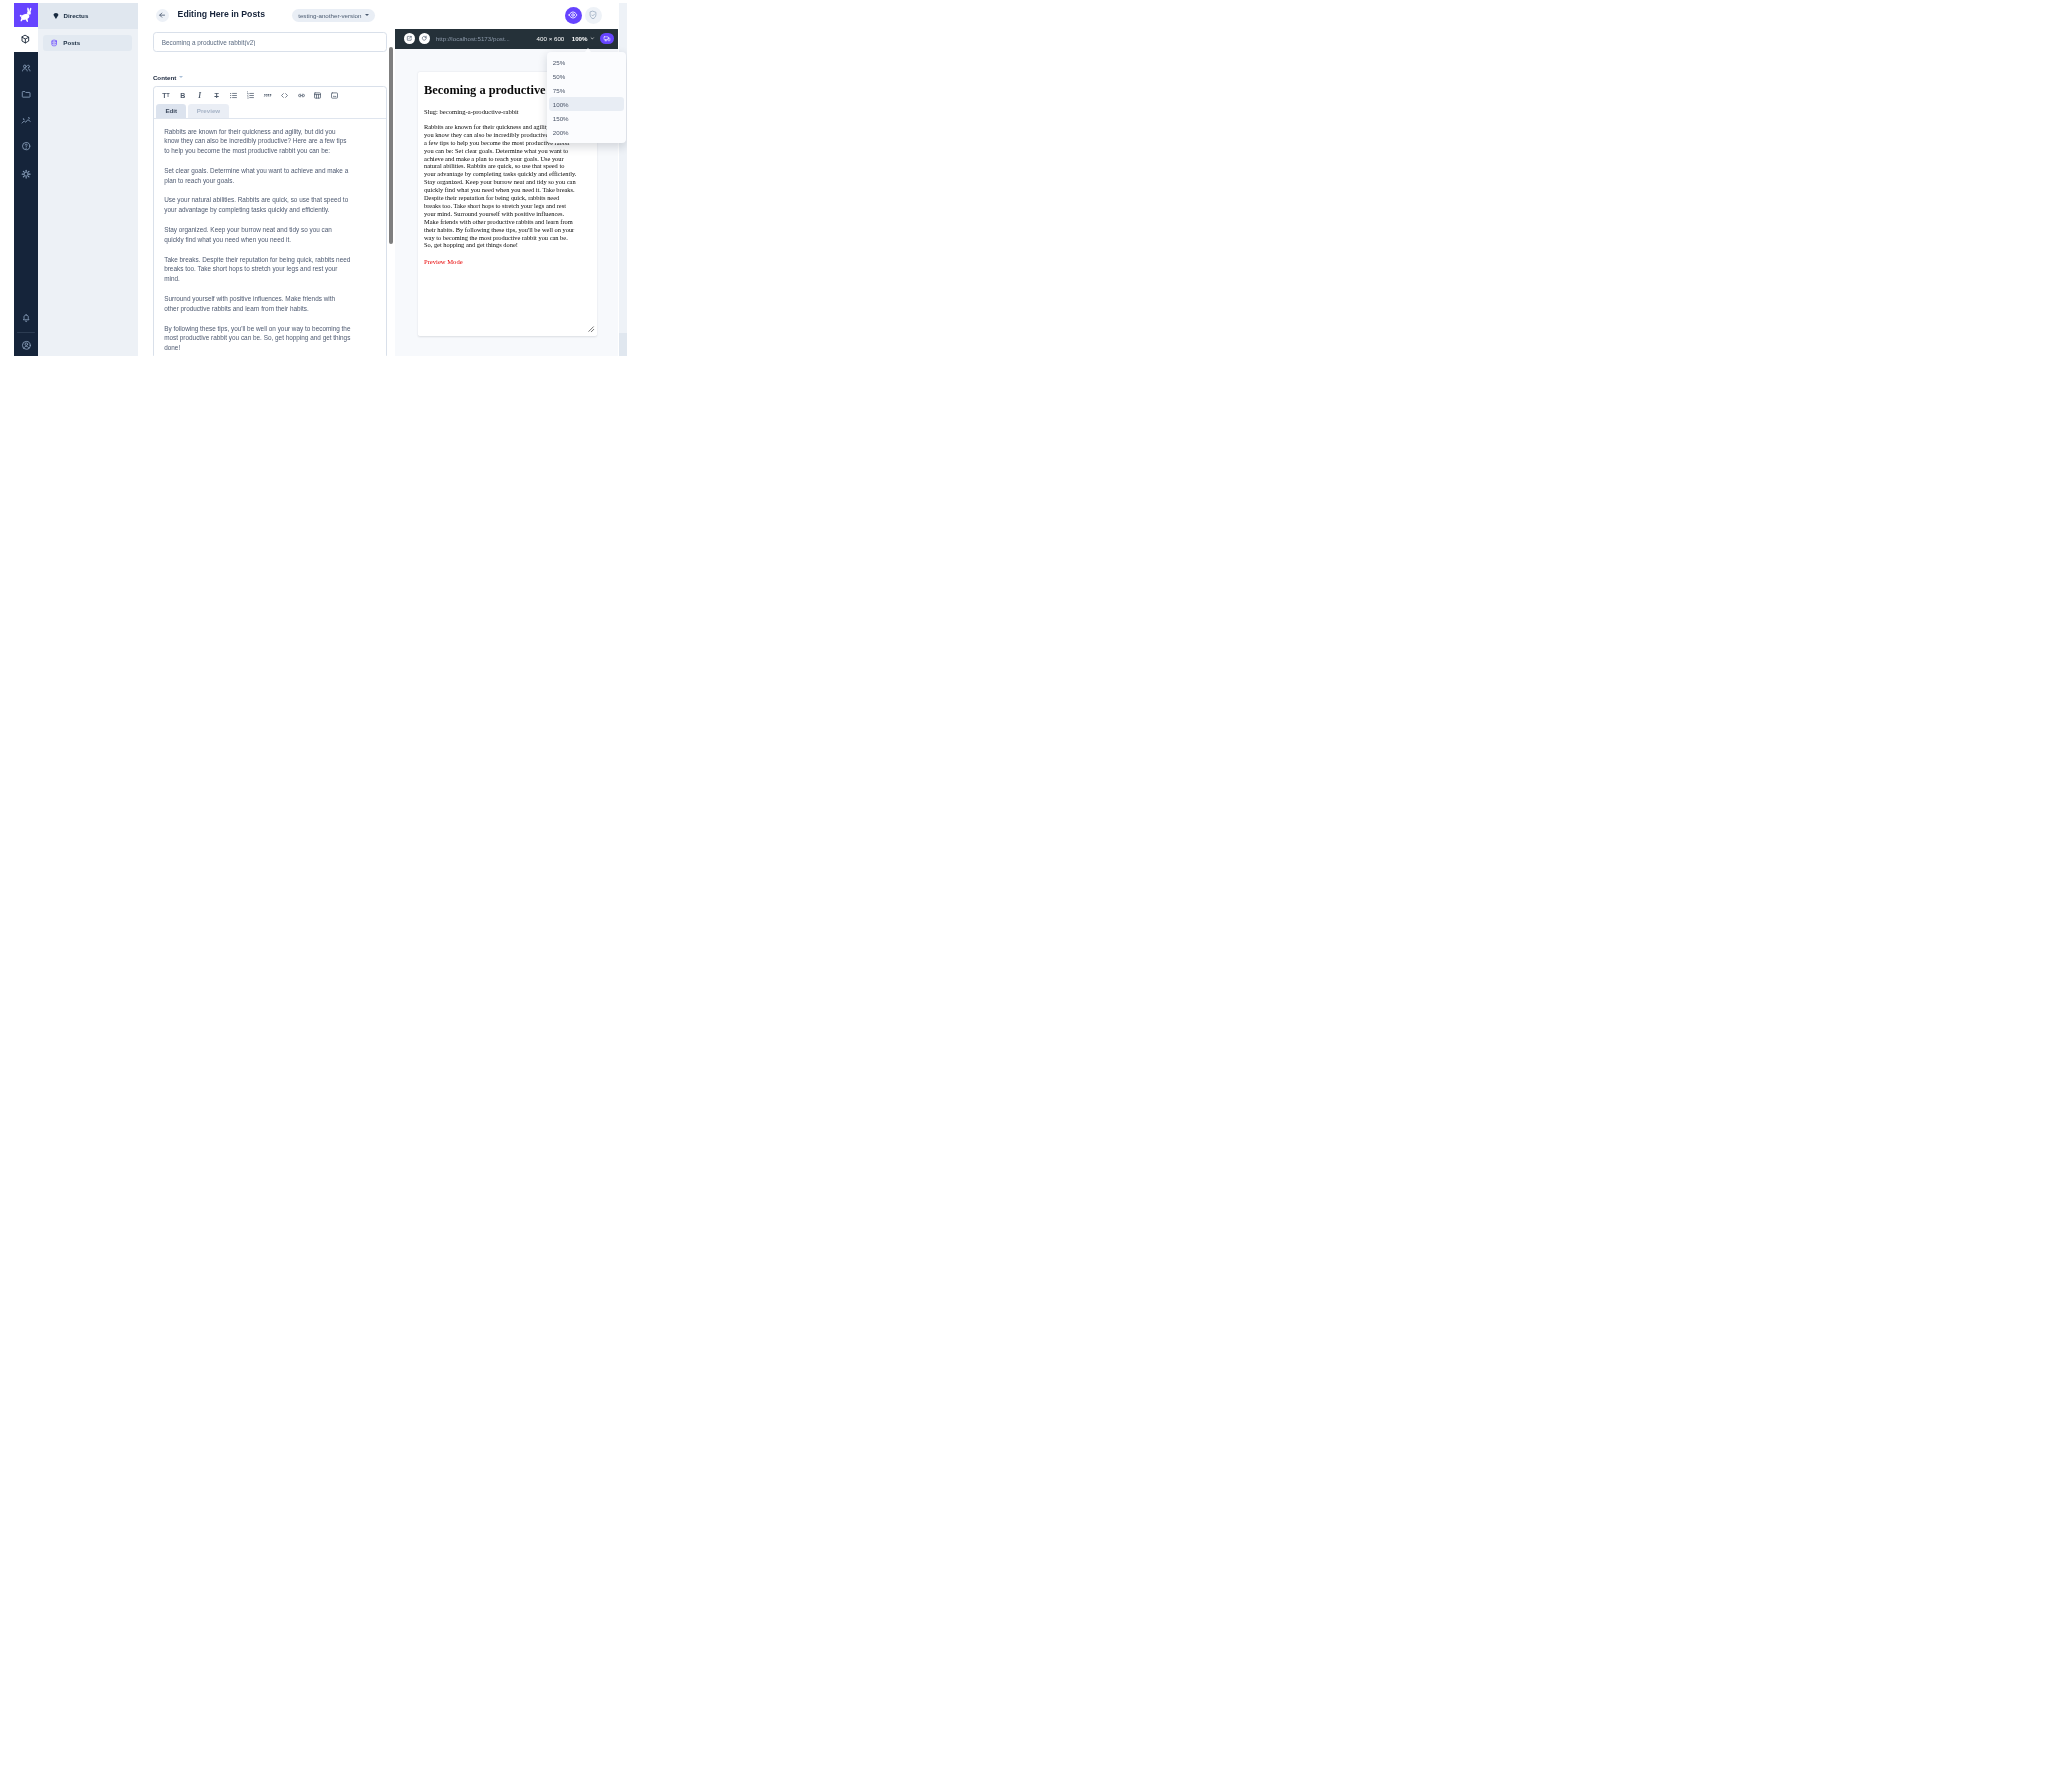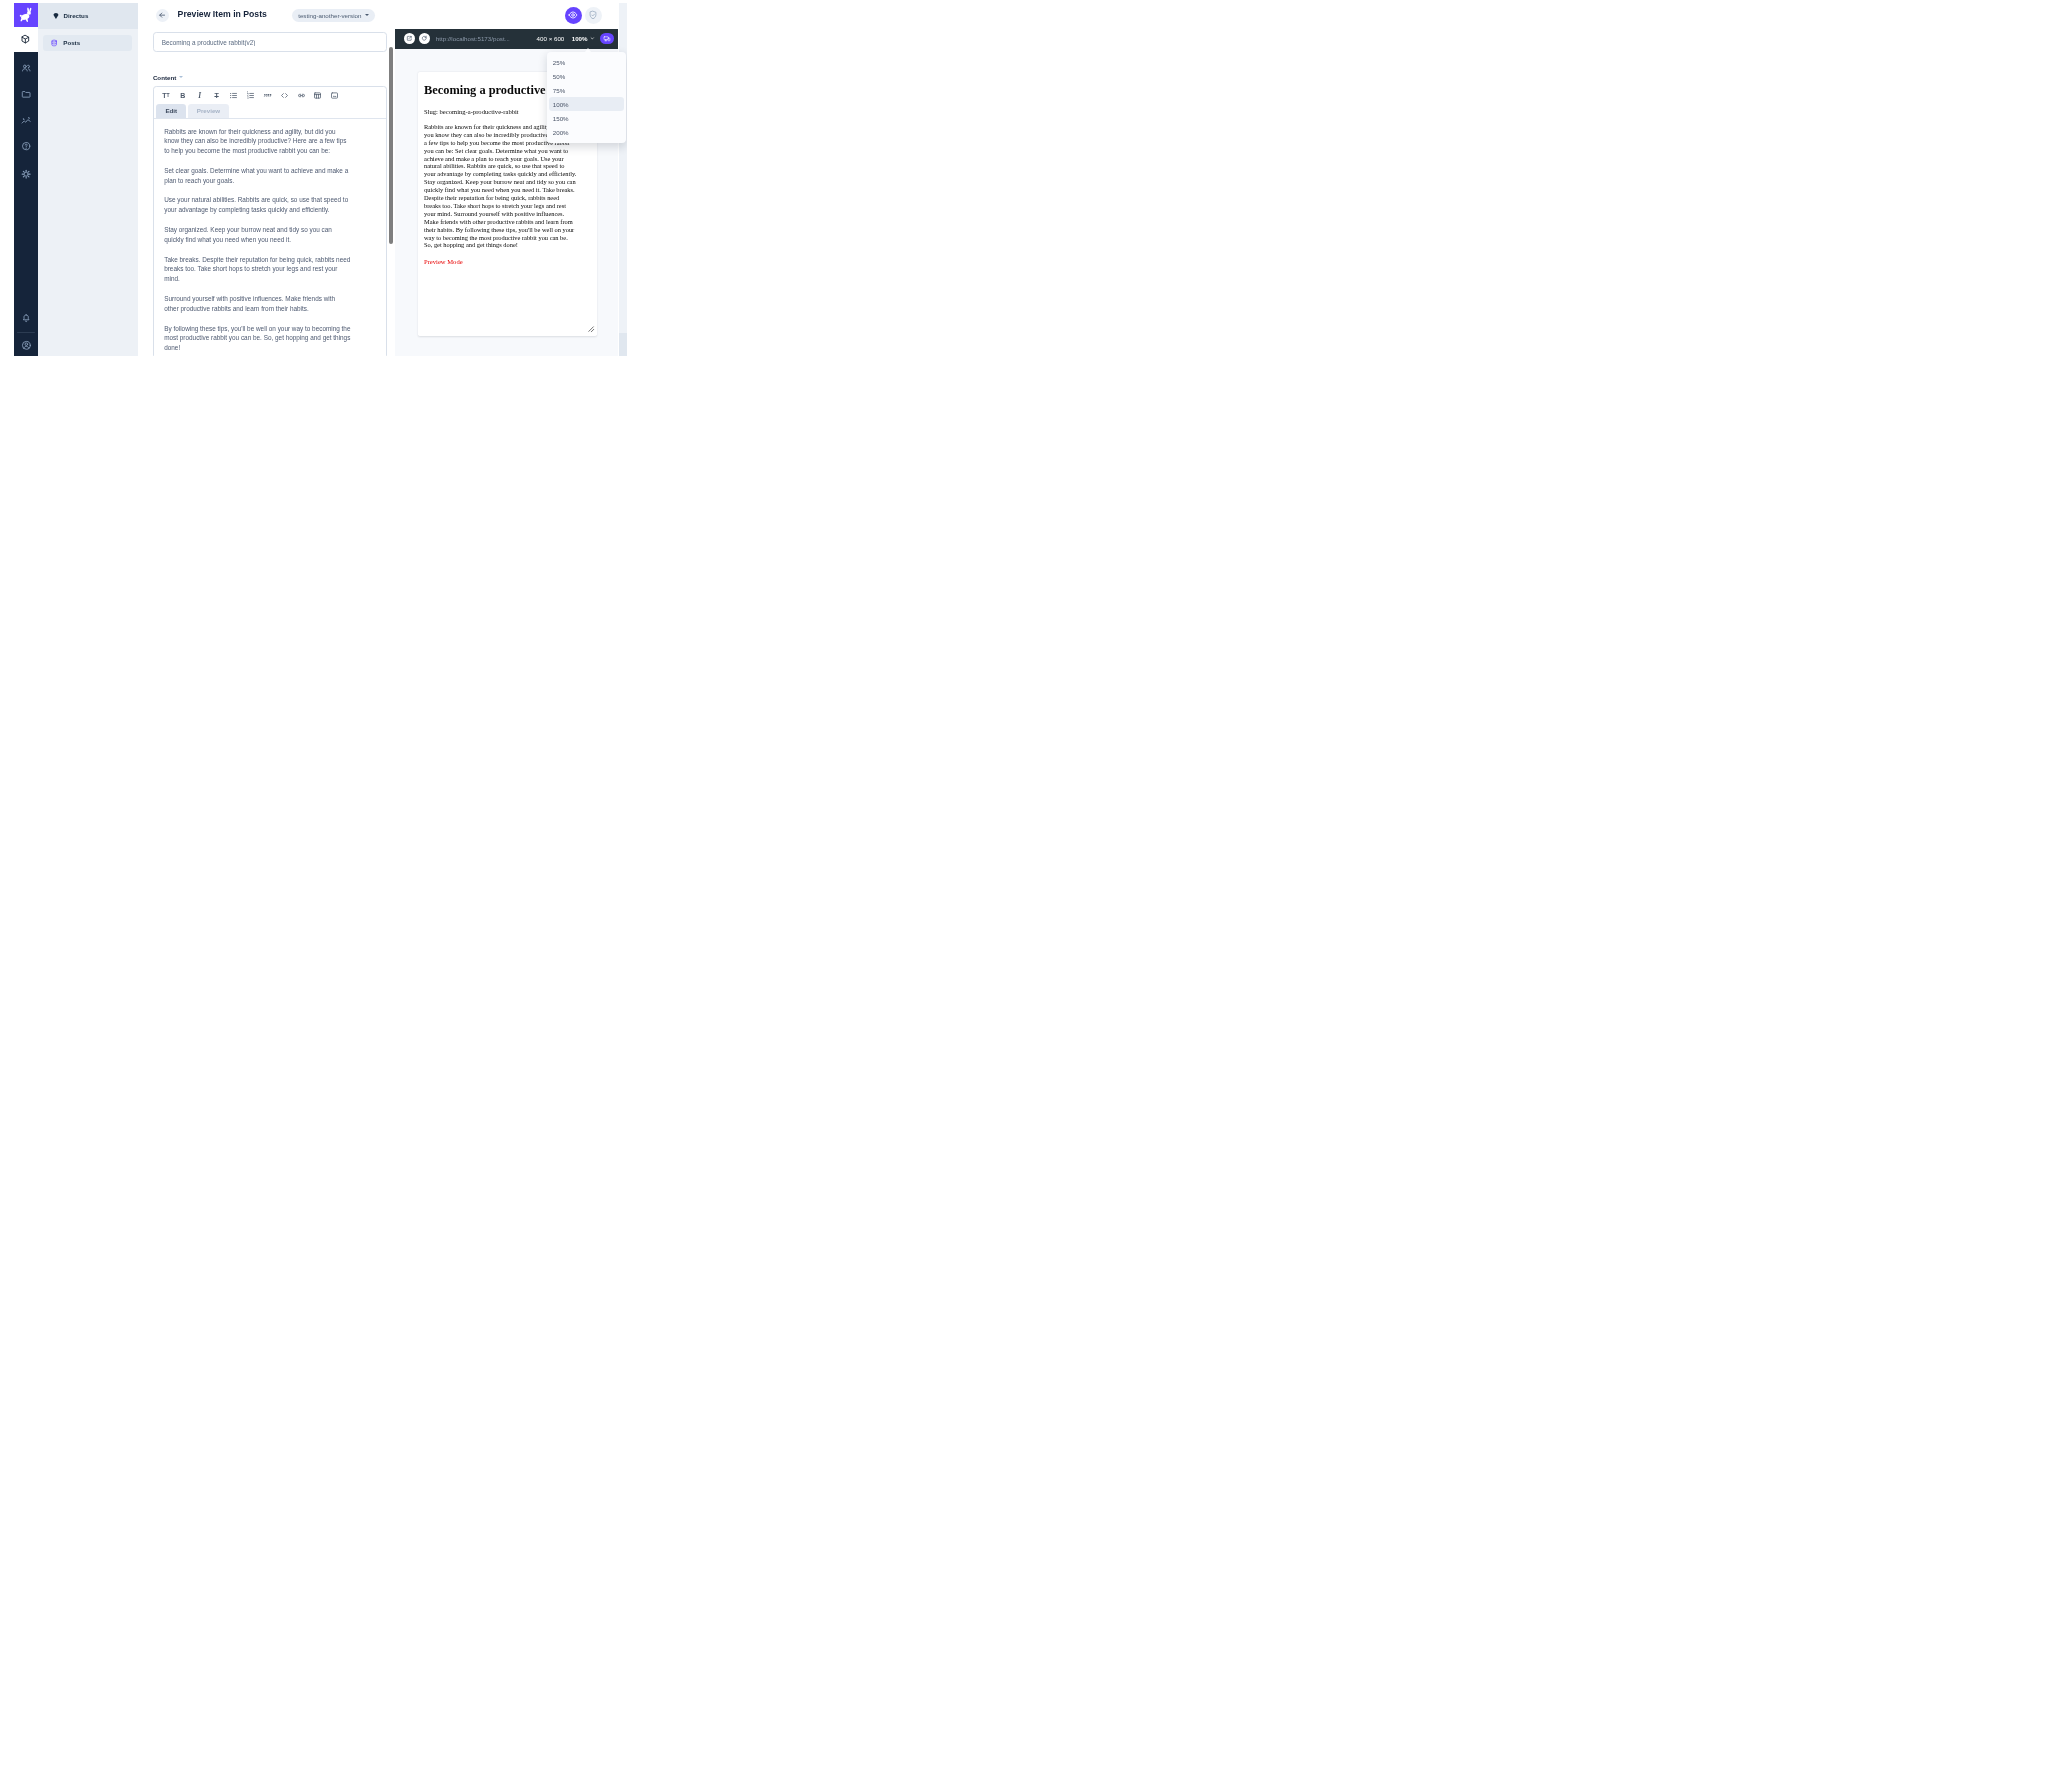--- a/index.html
+++ b/index.html
@@ -221,21 +221,21 @@
     </div>
   </div>
 
   <div class="top-header">
     <div class="back-btn">
       <svg width="8.3" height="8.3" viewBox="0 0 24 24" style="stroke:#4A5A70;fill:none;stroke-width:2.4;stroke-linecap:round;stroke-linejoin:round;">
         <path d="M19 12 H5"></path>
           <path d="M11 6 L5 12 L11 18"></path>
       </svg>
     </div>
-    <div class="page-title">Preview Item in Posts</div>
+    <div class="page-title">Editing Here in Posts</div>
     <div class="version-chip">
       <span>testing-another-version</span>
       <div class="caret-down"></div>
     </div>
     <div class="hdr-circle eye-circle">
       <svg width="10" height="10" viewBox="0 0 24 24" style="stroke:#ffffff;fill:none;stroke-width:2;stroke-linecap:round;">
         <path d="M2.5 12 C5.5 6.8 9 4.8 12 4.8 s6.5 2 9.5 7.2 c-3 5.2 -6.5 7.2 -9.5 7.2 s-6.5 -2 -9.5 -7.2 z"></path>
         <circle cx="12" cy="12" r="3.1"></circle>
       </svg>
     </div>

